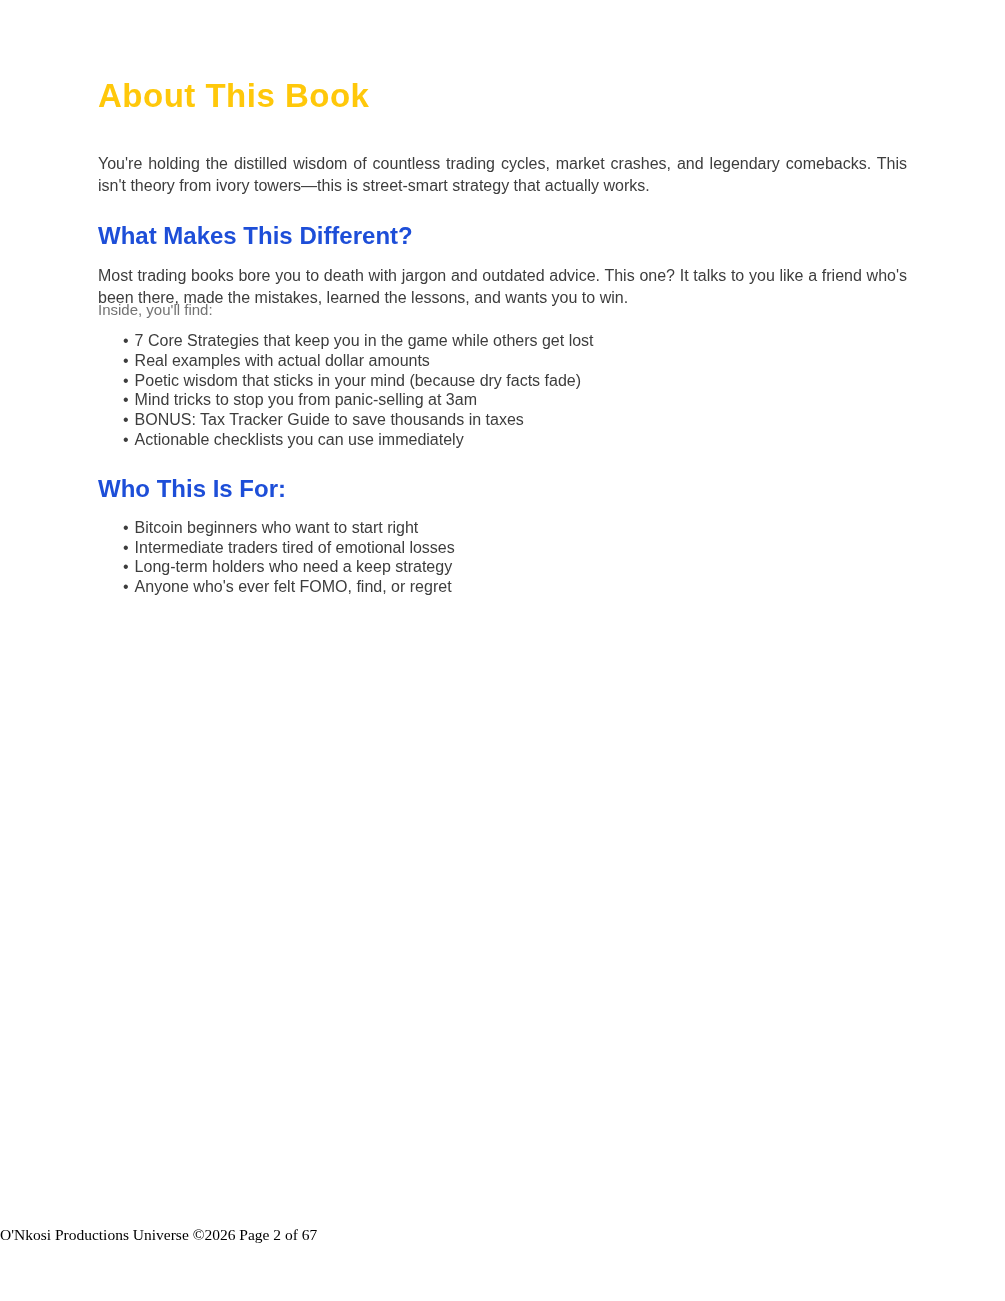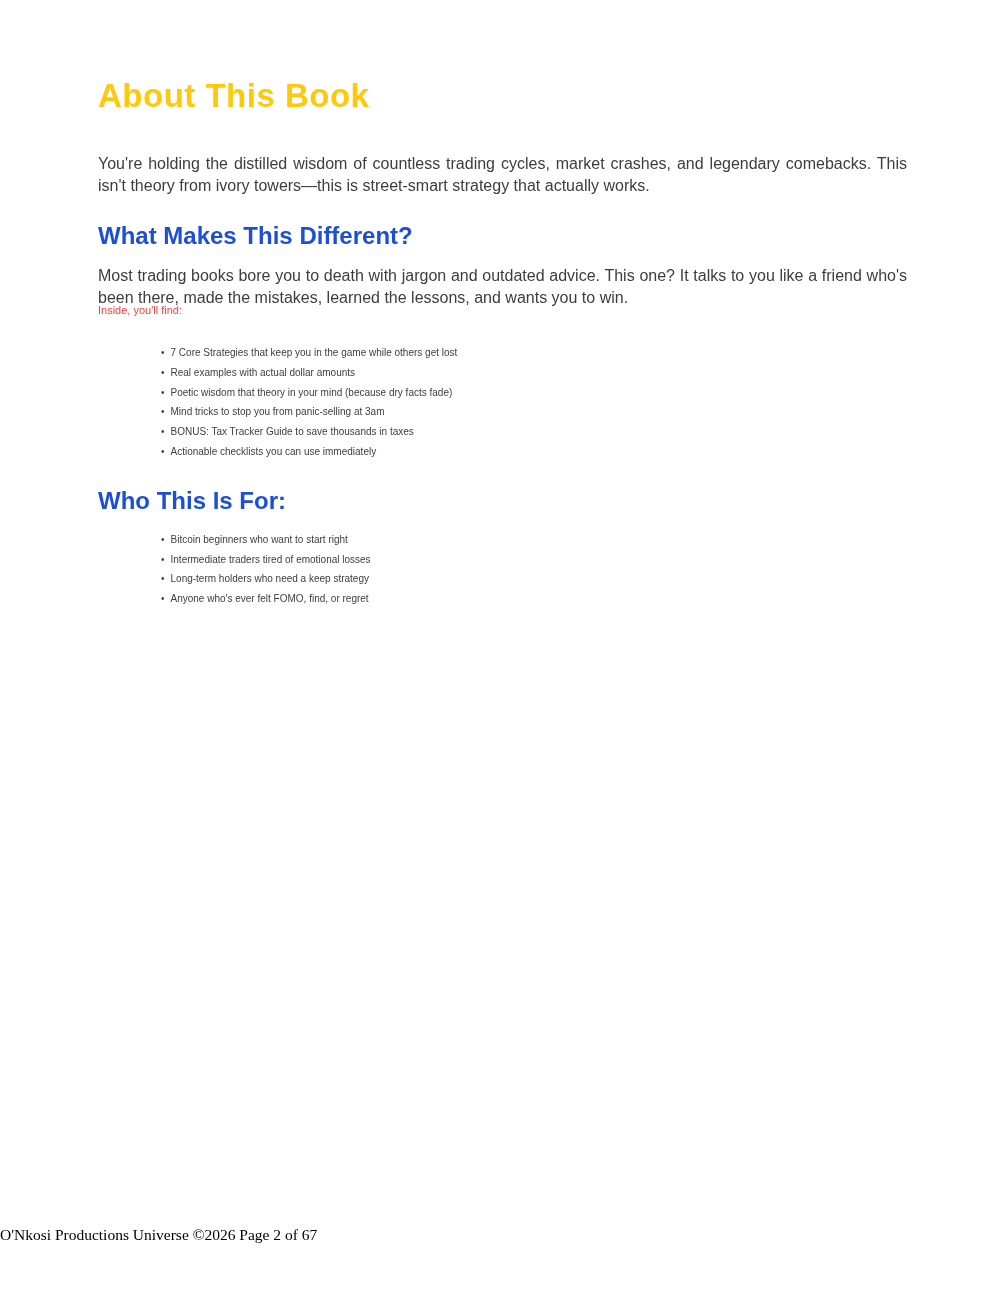--- a/index.html
+++ b/index.html
@@ -34,36 +34,35 @@
     margin: 0 0 24px 0;
   }
   h2.sec-heading {
     font-size: 24px;
     font-weight: bold;
     line-height: 29px;
     color: #1d4ed8;
     margin: 0 0 15px 0;
   }
   p.lead-in {
-    font-size: 11px;
+    font-size: 15px;
     line-height: 22px;
-    color: #ef4444;
-    margin: -11px 0 22px 0;
+    color: #737373;
+    margin: -11px 0 10px 0;
   }
   p.body-par.after-h2 { margin-bottom: 1px; }
   ul.bullet-list {
     list-style: none;
     padding-left: 25px;
     margin: 0 0 24px 0;
   }
   ul.bullet-list li {
-    font-size: 10px;
+    font-size: 16px;
     line-height: 19.8px;
     color: #3d3d3d;
-    margin-left: 38px;
   }
   ul.bullet-list li .blt { margin-right: 6px; }
   .page-footer {
     position: absolute;
     left: 0; right: 0;
     top: 1226px;
     text-align: left;
     font-family: "Liberation Serif", serif;
     font-size: 15.5px;
     color: #000000;
@@ -81,21 +80,21 @@
 
     <h2 class="sec-heading">What Makes This Different?</h2>
 
     <p class="body-par after-h2">Most trading books bore you to death with jargon and outdated advice. This one? It talks to you like a friend who's been there, made the mistakes, learned the lessons, and wants you to win.</p>
 
     <p class="lead-in">Inside, you'll find:</p>
 
     <ul class="bullet-list">
       <li><span class="blt">•</span><span>7 Core Strategies that keep you in the game while others get lost</span></li>
       <li><span class="blt">•</span><span>Real examples with actual dollar amounts</span></li>
-      <li><span class="blt">•</span><span>Poetic wisdom that theory in your mind (because dry facts fade)</span></li>
+      <li><span class="blt">•</span><span>Poetic wisdom that sticks in your mind (because dry facts fade)</span></li>
       <li><span class="blt">•</span><span>Mind tricks to stop you from panic-selling at 3am</span></li>
       <li><span class="blt">•</span><span>BONUS: Tax Tracker Guide to save thousands in taxes</span></li>
       <li><span class="blt">•</span><span>Actionable checklists you can use immediately</span></li>
     </ul>
 
     <h2 class="sec-heading">Who This Is For:</h2>
 
     <ul class="bullet-list">
       <li><span class="blt">•</span><span>Bitcoin beginners who want to start right</span></li>
       <li><span class="blt">•</span><span>Intermediate traders tired of emotional losses</span></li>

